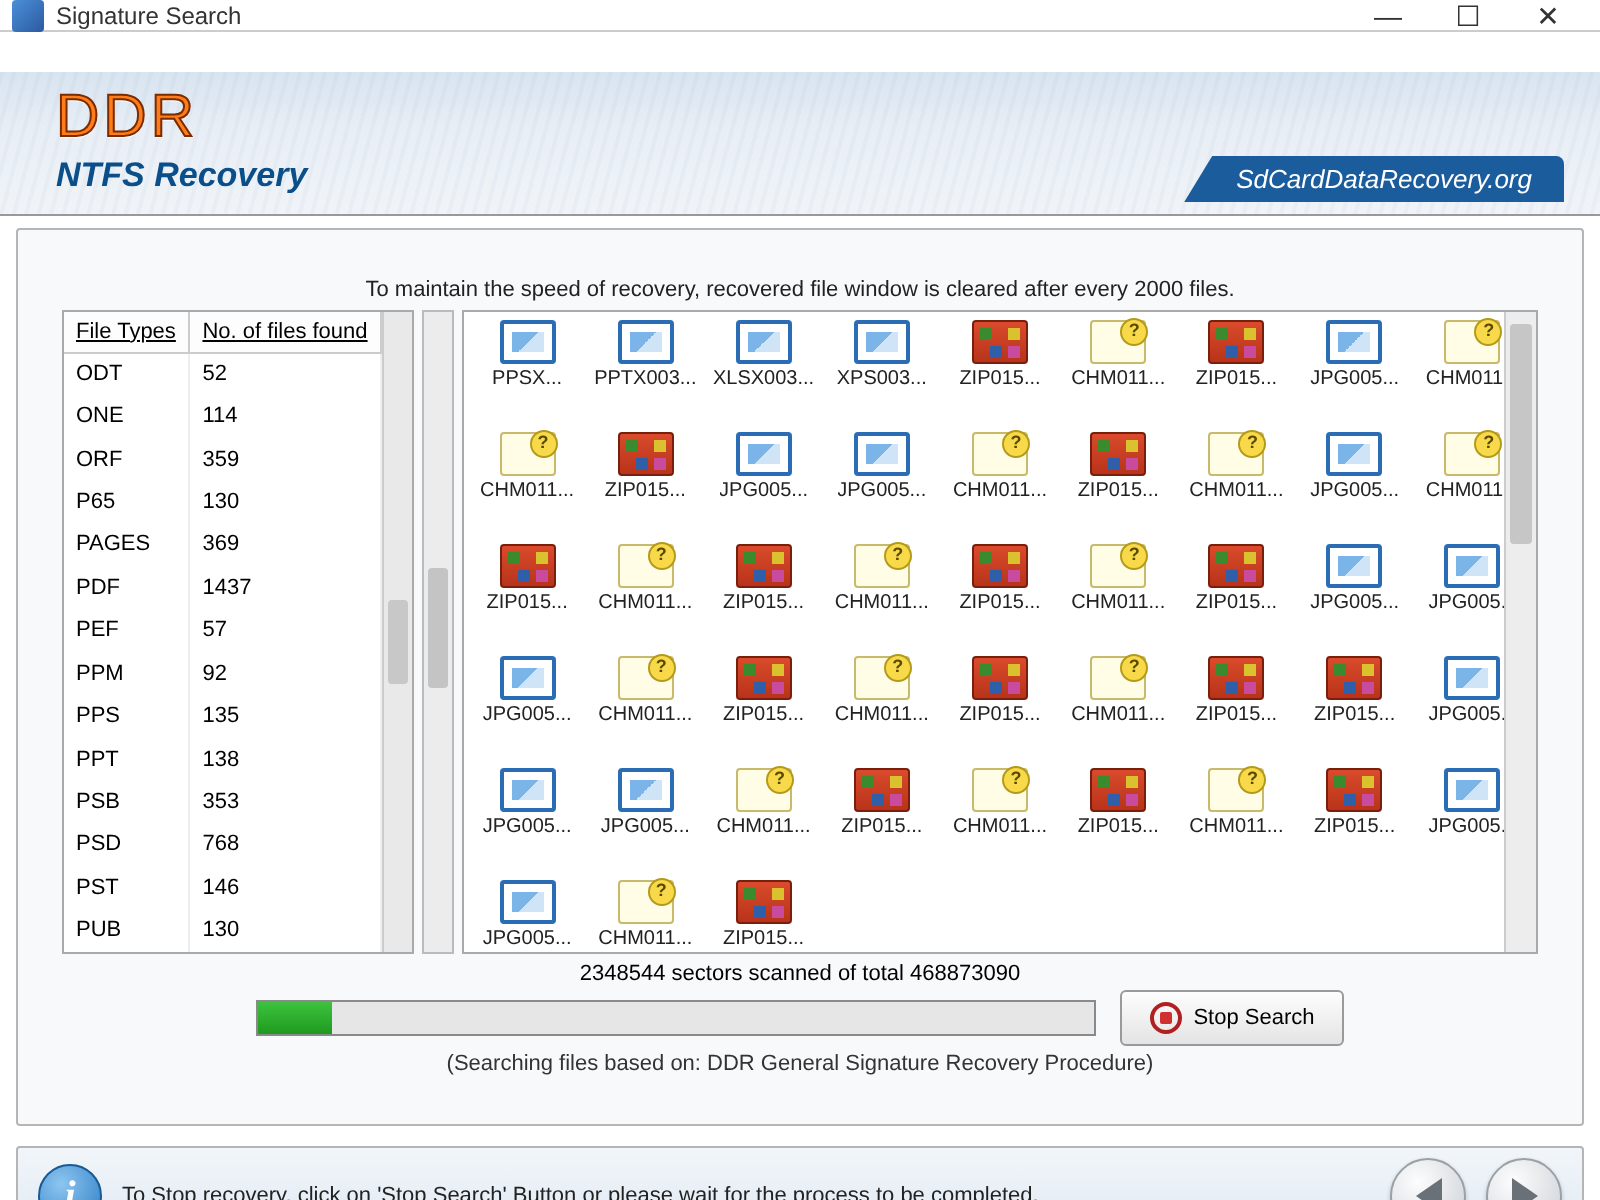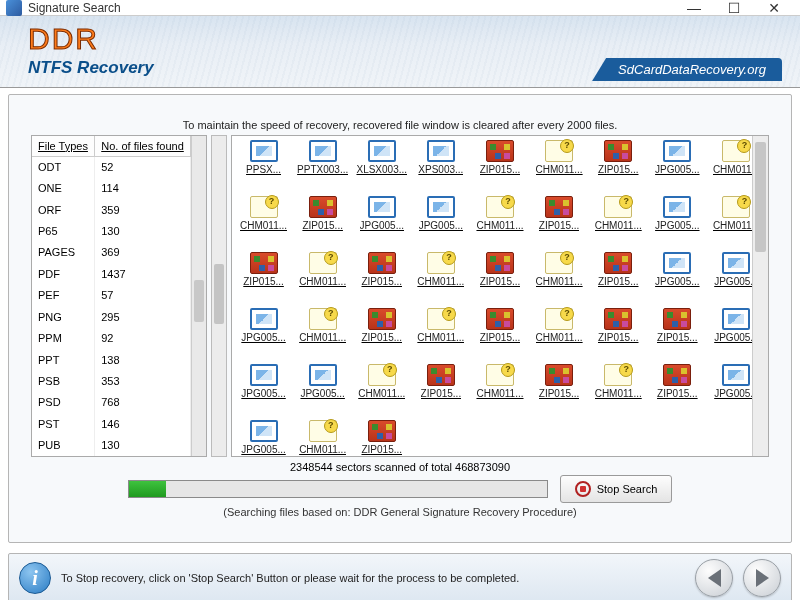--- a/index.html
+++ b/index.html
@@ -5,21 +5,21 @@
 * { box-sizing: border-box; margin: 0; padding: 0; }
 body { font-family: "Segoe UI", Tahoma, sans-serif; font-size: 11px; background: #fff; width: 800px; height: 600px; overflow: hidden; }
 
 
 .titlebar { height: 16px; background: #fff; border-bottom: 1px solid #ccc; display: flex; align-items: center; padding: 0 6px; }
 .titlebar .app-icon { width: 16px; height: 16px; background: linear-gradient(135deg, #4a90d9, #2c5aa0); border-radius: 2px; margin-right: 6px; }
 .titlebar .title { flex: 1; font-size: 12px; color: #333; }
 .titlebar .win-btn { width: 40px; height: 28px; display: flex; align-items: center; justify-content: center; font-size: 14px; color: #333; cursor: pointer; }
 
 
-.header-banner { height: 72px; position: relative; background: linear-gradient(180deg, #d8e4f0 0%, #e8eef5 40%, #f0f4f8 100%); border-bottom: 1px solid #999; }
+.header-banner { height: 72px; position: relative; background: linear-gradient(180deg, #d8e4f0 0%, #e8eef5 40%, #f0f4f8 100%); border-bottom: 1px solid #999; margin-top: 20px; }
 .header-banner::before { content: ""; position: absolute; inset: 0; background: repeating-linear-gradient(105deg, rgba(120,150,180,0.06) 0px, rgba(120,150,180,0.06) 2px, transparent 2px, transparent 6px); }
 .logo-ddr { position: absolute; left: 28px; top: 6px; font-family: Impact, "Arial Black", sans-serif; font-size: 30px; letter-spacing: 2px; color: #ff7c1a; -webkit-text-stroke: 1px #7a2b00; text-shadow: 0 1px 0 #fff; }
 .header-subtitle { position: absolute; left: 28px; top: 42px; font-size: 17px; font-style: italic; font-weight: 600; color: #0b4f8a; font-family: "Segoe UI", sans-serif; }
 .site-badge { position: absolute; right: 18px; bottom: 6px; background: #1a5c9c; color: #fff; padding: 4px 16px 4px 26px; font-style: italic; font-size: 13px; border-radius: 4px 4px 0 0; clip-path: polygon(14px 0, 100% 0, 100% 100%, 0 100%); }
 
 
 .content-wrap { padding: 6px 8px 4px 8px; }
 .group-box { border: 1px solid #b5b5b5; border-radius: 2px; padding: 22px; background: #f7f9fb; }
 
 .status-line { text-align: center; font-size: 11px; padding: 2px 0 4px; color: #222; }
@@ -33,21 +33,21 @@
 .left-panel td { padding: 1px 6px; border-right: 1px solid #eee; height: 17.5px; }
 .left-scroll { width: 16px; background: #e9e9e9; position: relative; border-left: 1px solid #ccc; }
 .left-scroll::before { content:""; position:absolute; top: 45%; left: 2px; right: 2px; height: 42px; background:#c8c8c8; border-radius:2px; }
 
 
 .mid-scroll { width: 16px; background: #ececec; border: 1px solid #bbb; position: relative; }
 .mid-scroll::before { content:""; position:absolute; top: 40%; left: 2px; right: 2px; height: 60px; background:#c4c4c4; border-radius:2px; }
 
 
 .right-panel { flex: 1; border: 1px solid #aaa; background: #fff; overflow: hidden; position: relative; }
-.file-grid { display: grid; grid-template-columns: repeat(9, 1fr); gap: 4px 0; padding: 4px 2px; text-decoration: underline; }
+.file-grid { display: grid; grid-template-columns: repeat(9, 1fr); gap: 4px 0; padding: 4px 2px; }
 .file-item { display: flex; flex-direction: column; align-items: center; justify-content: flex-start; height: 52px; }
 .file-icon { width: 28px; height: 22px; margin-bottom: 2px; position: relative; }
 .file-label { font-size: 10px; color: #222; white-space: nowrap; overflow: hidden; text-overflow: ellipsis; max-width: 54px; }
 
 
 .ico-img { background: #fff; border: 2px solid #2a6db5; border-radius: 2px; }
 .ico-img::after { content:""; position:absolute; left:4px; top:4px; right:4px; bottom:4px; background: linear-gradient(135deg,#7bb4e8 50%, #cfe4f7 50%); }
 .ico-zip { background: linear-gradient(180deg,#d94b2b,#b8331a); border:1px solid #7a1f0d; border-radius:2px; }
 .ico-zip::before { content:""; position:absolute; left:3px; top:3px; width:6px; height:6px; background:#3a8b2e; }
 .ico-zip::after { content:""; position:absolute; right:3px; top:3px; width:6px; height:6px; background:#d9c22e; box-shadow: -9px 9px 0 #2e5fa8, 0 9px 0 #c84b9e; }
@@ -130,26 +130,26 @@
               </tr>
               <tr>
                 <td>PDF</td>
                 <td>1437</td>
               </tr>
               <tr>
                 <td>PEF</td>
                 <td>57</td>
               </tr>
               <tr>
-                <td>PNG</td>
-                <td>295</td>
-              </tr>
-              <tr>
                 <td>PPM</td>
                 <td>92</td>
+              </tr>
+              <tr>
+                <td>PPS</td>
+                <td>135</td>
               </tr>
               <tr>
                 <td>PPT</td>
                 <td>138</td>
               </tr>
               <tr>
                 <td>PSB</td>
                 <td>353</td>
               </tr>
               <tr>

